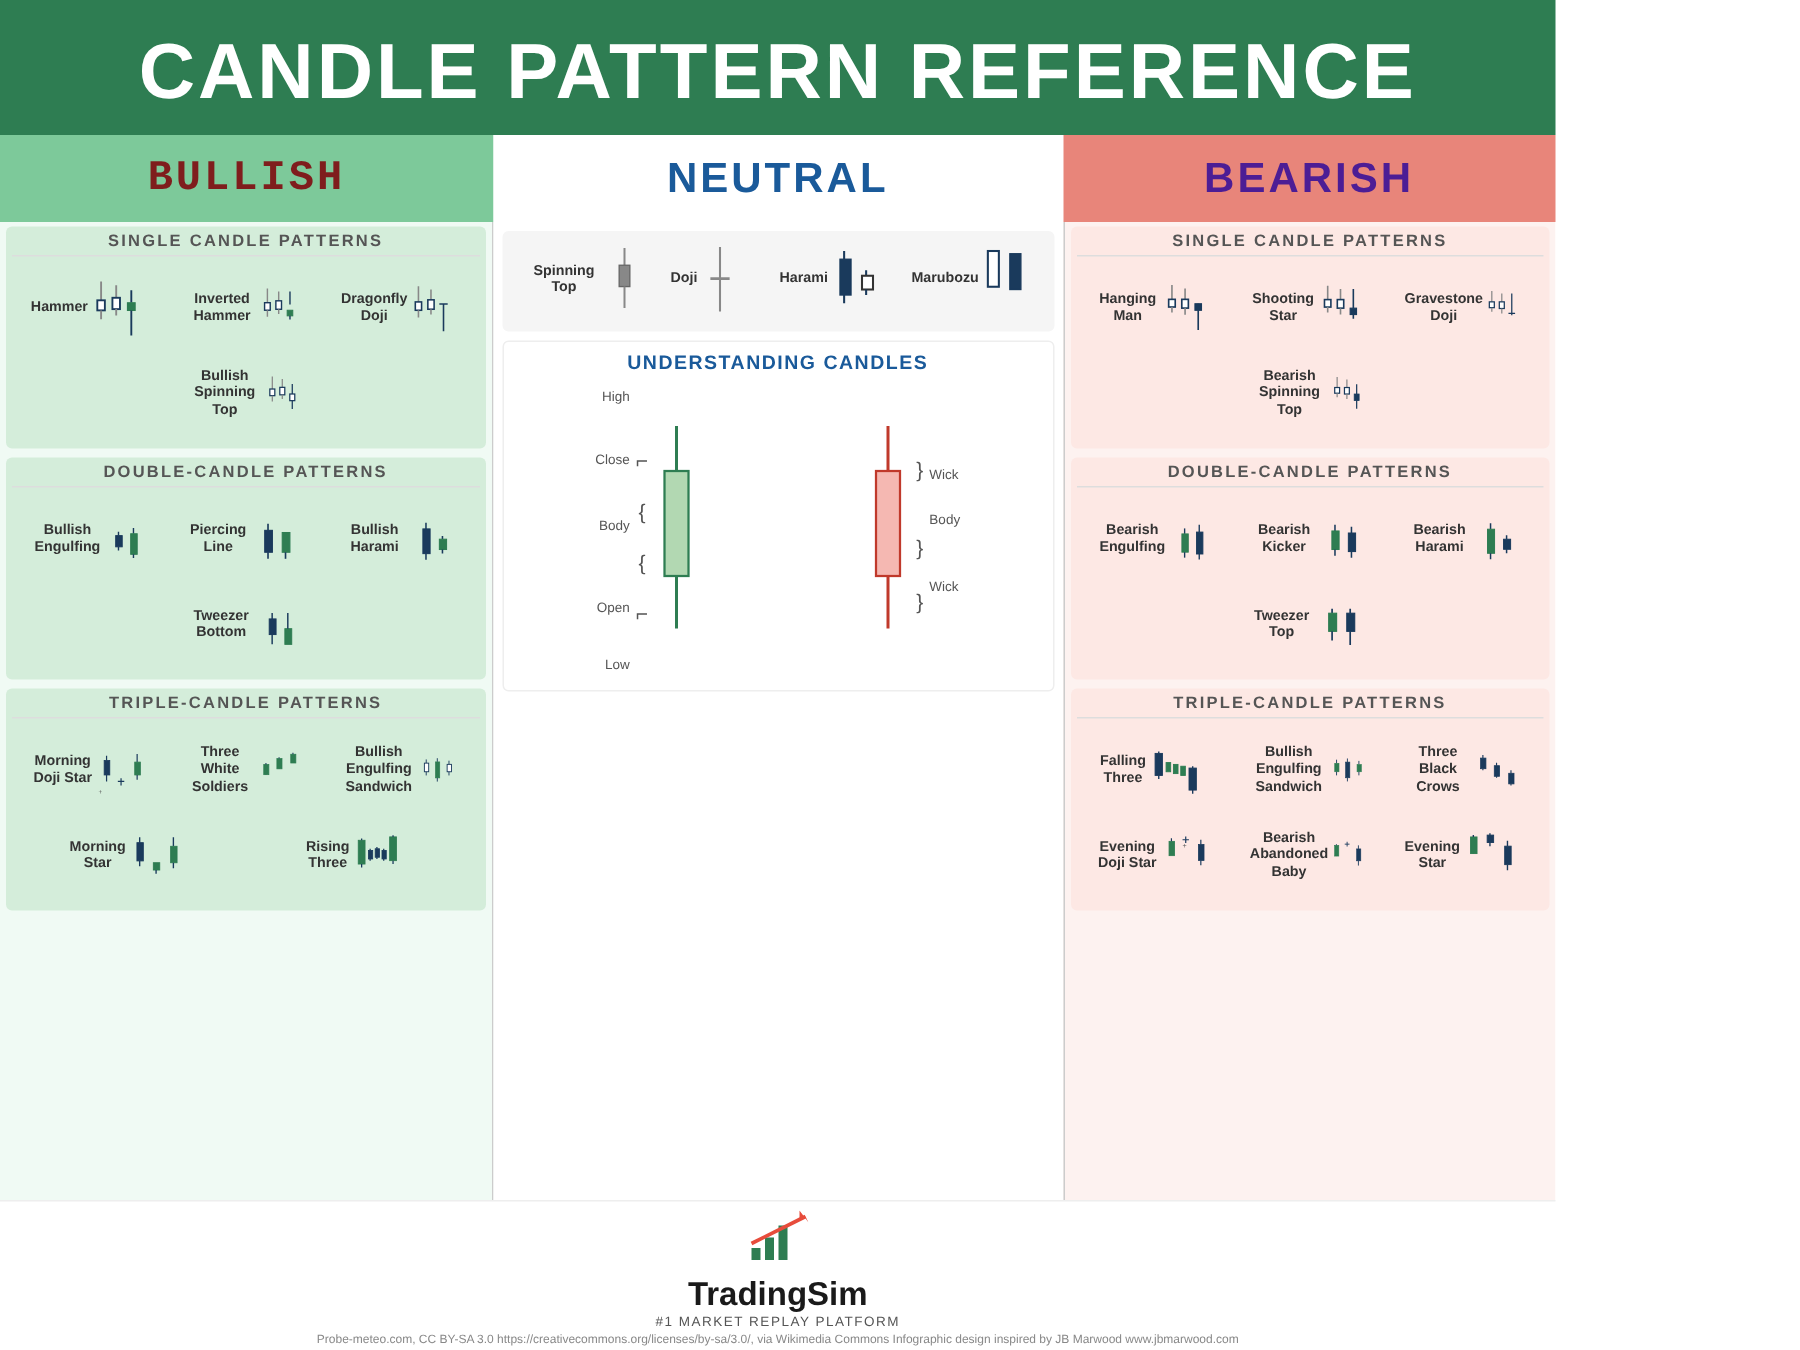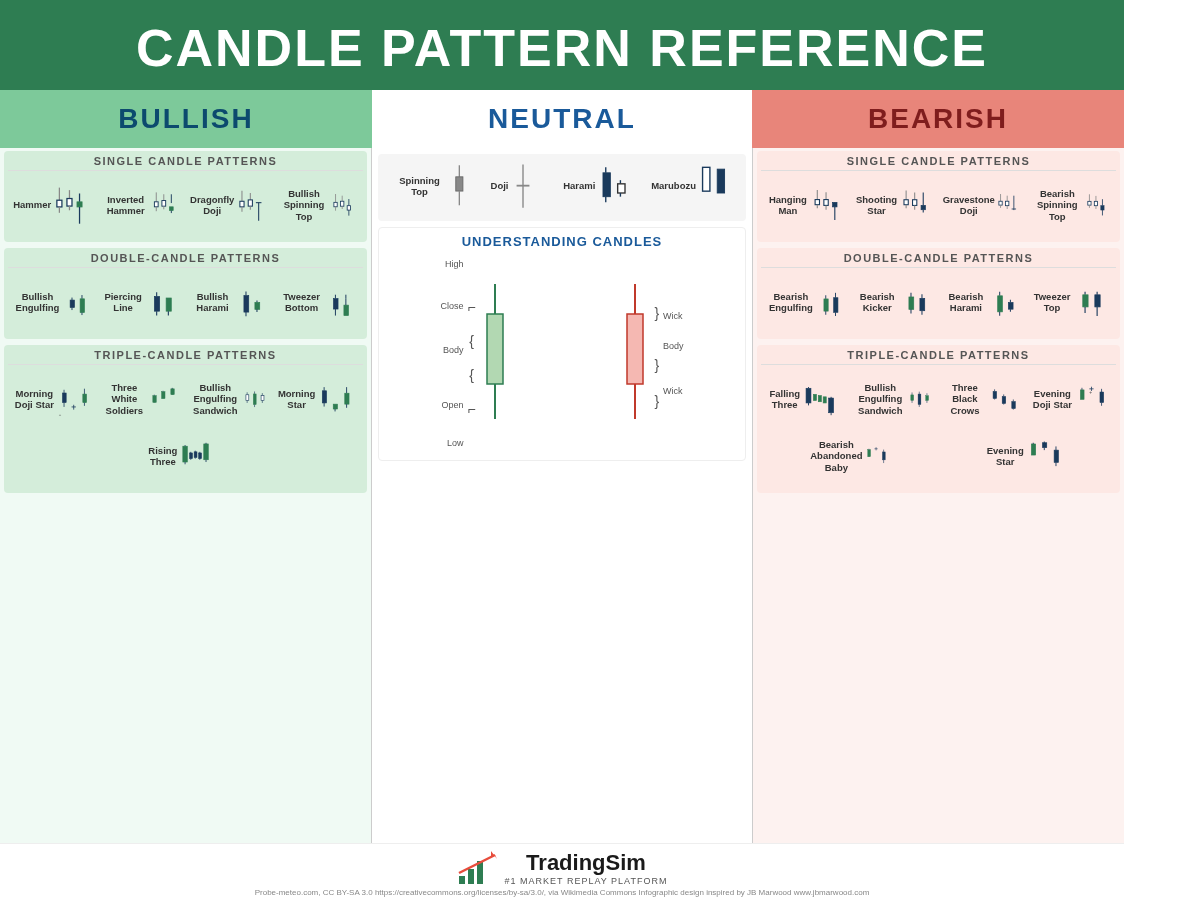--- a/index.html
+++ b/index.html
@@ -4,21 +4,21 @@
   <style>
     * { box-sizing: border-box; margin: 0; padding: 0; }
     body {
       font-family: Arial, sans-serif;
       background: #fff;
       width: 1200px;
       height: 900px;
       overflow: hidden;
     }
     .page {
-      width: 1124px;
+      width: 1037px;
       height: 900px;
       display: flex;
       flex-direction: column;
       background: #fff;
     }
     .header {
       background: #2e7d52;
       color: #fff;
       text-align: center;
       padding: 18px 0 12px;
@@ -52,23 +52,23 @@
       background: #e8857a;
       display: flex;
       align-items: center;
       justify-content: center;
     }
     .col-bullish-hdr span, .col-neutral-hdr span, .col-bearish-hdr span {
       font-size: 28px;
       font-weight: 900;
       letter-spacing: 2px;
     }
-    .col-bullish-hdr span { color: #0c4a6e; }
+    .col-bullish-hdr span { color: #7f1d1d; font-family: Liberation Mono, monospace; }
     .col-neutral-hdr span { color: #1a5a9a; }
-    .col-bearish-hdr span { color: #7f1d1d; }
+    .col-bearish-hdr span { color: #4c1d95; }
 
     .main-content {
       display: flex;
       flex: 1;
       overflow: hidden;
     }
     .col-bullish {
       flex: 1;
       background: #f0faf4;
       display: flex;
@@ -182,20 +182,21 @@
       background: #fff;
       text-align: center;
       padding: 6px 0 3px;
       border-top: 1px solid #eee;
     }
     .logo-area {
       display: flex;
       align-items: center;
       justify-content: center;
       gap: 8px;
+      flex-direction: column;
     }
     .logo-text-main {
       font-size: 22px;
       font-weight: 900;
       color: #1a1a1a;
     }
     .logo-text-sub {
       font-size: 9px;
       color: #555;
       letter-spacing: 1px;

